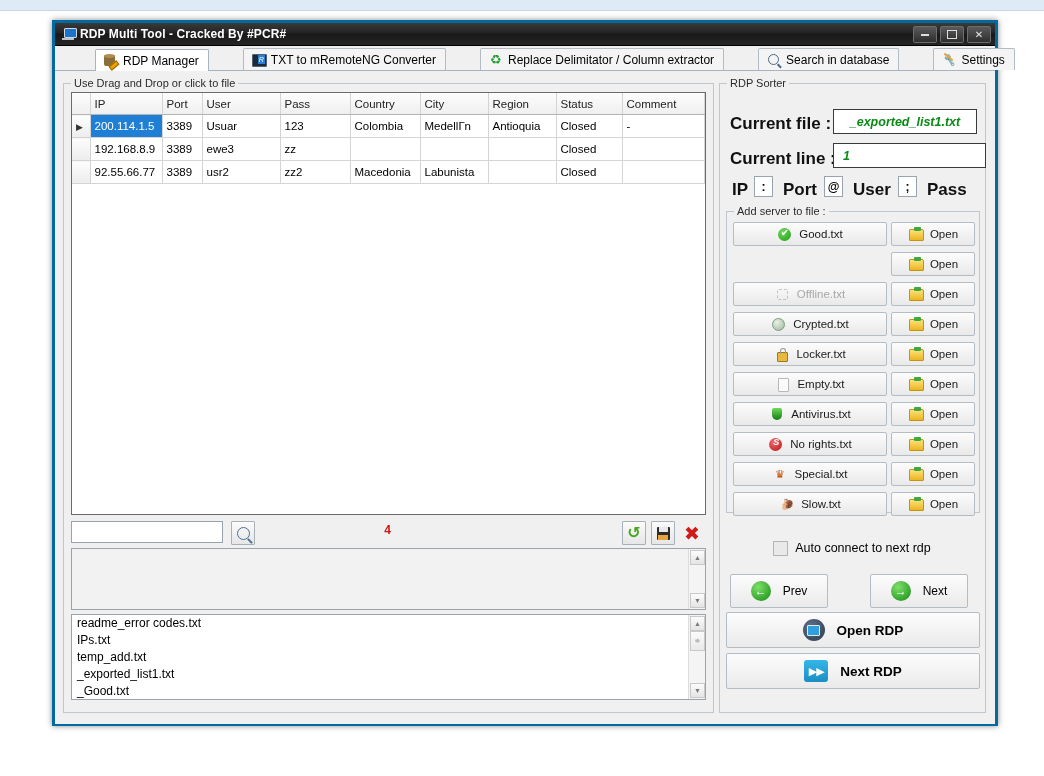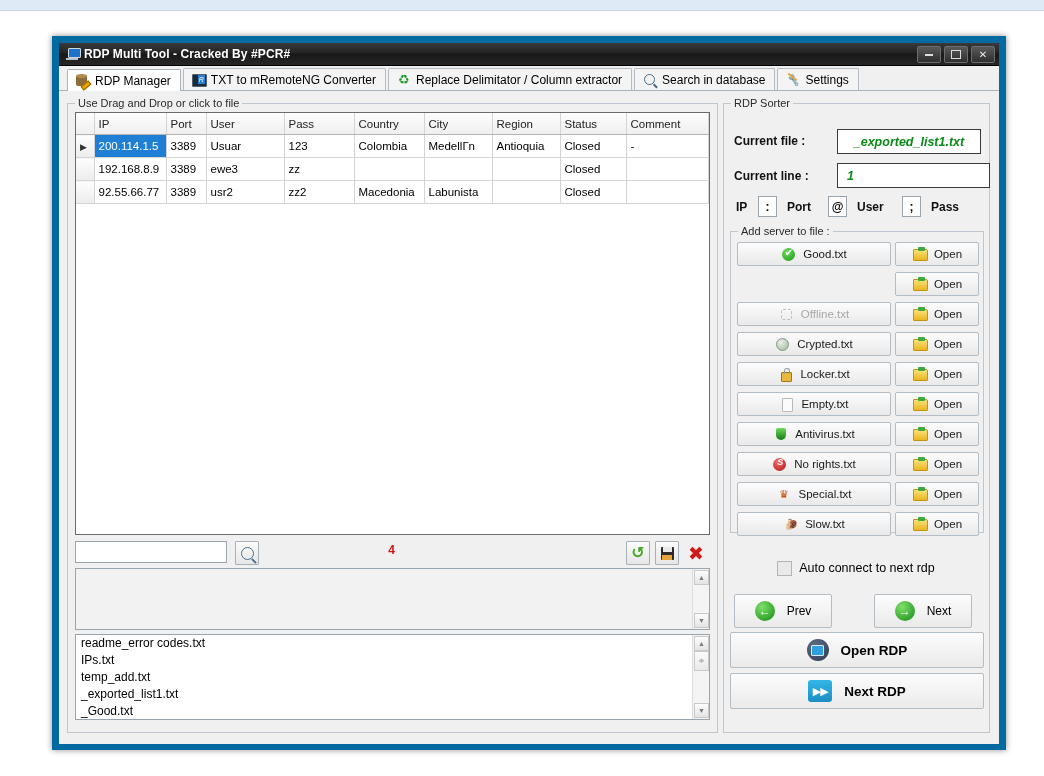--- a/index.html
+++ b/index.html
@@ -7,23 +7,23 @@
     width:1044px;height:776px;
     background:#ffffff;
     font-family:"Liberation Sans","DejaVu Sans",sans-serif;
     font-size:12px;color:#000;
     overflow:hidden;position:relative;
   }
   #topstrip{position:absolute;left:0;top:0;width:1044px;height:10px;background:#dfeaf7;border-bottom:1px solid #c9d6e5;}
 
   
   #window{
-    position:absolute;left:52px;top:36px;width:940px;height:700px;
+    position:absolute;left:52px;top:20px;width:940px;height:700px;
     background:#84cc16;
-    border:7px solid #0369a1;
+    border:3px solid #0369a1;
     box-shadow:0 0 6px rgba(0,0,0,.45);
   }
   
   #titlebar{
     position:relative;height:22px;
     background:linear-gradient(180deg,#3a3a3a 0%,#232323 45%,#181818 50%,#262626 100%);
     border-bottom:1px solid #000;
     display:flex;align-items:center;
   }
   #titlebar .tb-icon{width:14px;height:12px;margin-left:6px;margin-right:5px;position:relative;flex:0 0 auto;}
@@ -43,21 +43,21 @@
 
   
   #tabstrip{
     position:relative;height:24px;background:#f0f0f0;
     border-bottom:1px solid #a9b3bd;
     display:flex;align-items:flex-end;padding-left:8px;gap:2px;
   }
   .tab{
     height:21px;display:flex;align-items:center;gap:5px;padding:0 9px 0 7px;
     font-size:12px;white-space:nowrap;background:#f0f0f0;
-    border:1px solid transparent;border-bottom:none;border-radius:2px 2px 0 0;
+    border:1px solid transparent;border-bottom:none;border-radius:2px 2px 0 0;margin-left:32px;
   }
   .tab.inactive{border-color:#b3bcc5;background:#f4f4f4;}
   .tab.active{background:#ffffff;border-color:#a9b3bd;border-bottom-color:#ffffff;position:relative;top:1px;}
   .tab .ticon{width:15px;height:14px;flex:0 0 auto;position:relative;}
 
   
   .ic-db{position:absolute;left:1px;top:1px;width:11px;height:11px;background:#8a6d3b;border-radius:2px;}
   .ic-db:before{content:"";position:absolute;left:0;top:-1px;width:11px;height:4px;background:#b08d4f;border-radius:50%;}
   .ic-pen{position:absolute;right:-1px;bottom:0px;width:8px;height:3px;background:#f0a000;transform:rotate(-40deg);border:1px solid #9a6a00;}
   .ic-txt{position:absolute;left:1px;top:1px;width:13px;height:11px;background:#1b2a3a;border:1px solid #53606e;border-radius:1px;}
@@ -156,21 +156,21 @@
   .vsb .ar.up{top:1px;}
   .vsb .ar.dn{bottom:1px;}
   .vsb .thumb{
     position:absolute;left:1px;width:13px;
     background:linear-gradient(180deg,#fbfbfb,#e9e9e9);border:1px solid #c9c9c9;
     display:flex;align-items:center;justify-content:center;font-size:7px;color:#8a8a8a;
   }
 
   
   #gRight{left:664px;top:12px;width:265px;height:628px;}
-  .lbl{position:absolute;font-weight:bold;font-size:12px;color:#111;}
+  .lbl{position:absolute;font-weight:bold;font-size:17px;color:#111;}
   .gfield{
     position:absolute;border:1px solid #3a3a3a;background:#fff;
     display:flex;align-items:center;justify-content:center;
     color:#0c8a16;font-style:italic;font-weight:bold;font-size:12.5px;
   }
   .sepbox{
     position:absolute;width:17px;height:19px;border:1px solid #9aa4ae;background:#fff;
     display:flex;align-items:center;justify-content:center;font-size:12px;font-weight:bold;
   }
   #gAdd{left:6px;top:127px;width:252px;height:300px;}

